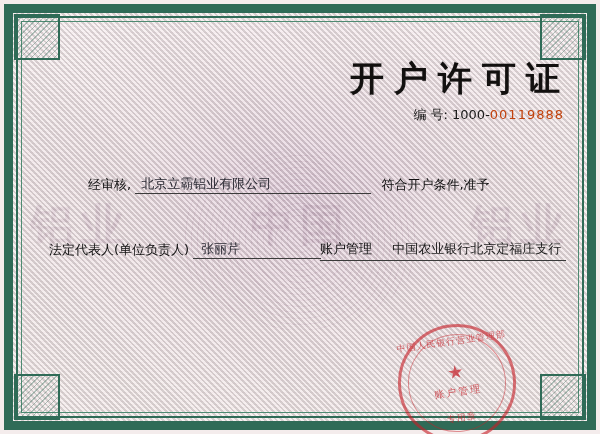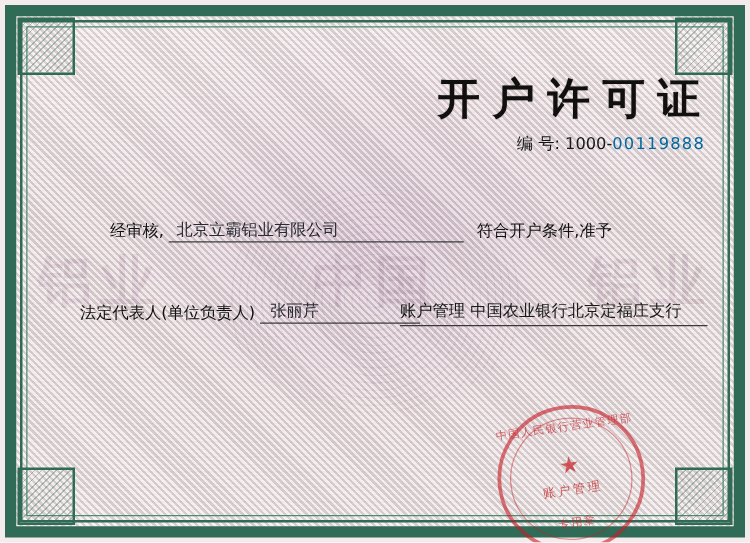--- a/index.html
+++ b/index.html
@@ -143,28 +143,28 @@
     font-family: "DejaVu Serif", serif;
     color: #2a2a33;
   }
 
   
   #row-approval { left: 22px; top: 78px; }
   #row-approval .rule { width: 200px; text-align: left; padding-left: 4px; }
 
   
   #row-number { right: 6px; top: 78px; }
-  .num-red { color: #0369a1; letter-spacing: 1px; }
+  .num-red { color: #c2410c; letter-spacing: 1px; }
 
   
   #row-para1 { left: 58px; top: 122px; margin-top: 25px; }
   #row-para2 { left: 22px; top: 158px; }
 
   
-  #row-rep { left: 34px; top: 212px; }
+  #row-rep { left: 19px; top: 212px; }
   
   #row-bank { left: 290px; top: 212px; }
 
   
   #row-acct { left: 22px; top: 260px; }
 
   .fill-line {
     position: absolute;
     border-bottom: 1px solid #3a3a3a;
   }
@@ -280,21 +280,21 @@
 
     <div class="row" id="row-rep">
       <span class="label">法定代表人(单位负责人)</span>
       <span class="rule" style="width:120px; padding-left:8px;">
         <span class="handwrite">张丽芹</span>
       </span>
     </div>
 
     <div class="row" id="row-bank">
       <span class="label">账户管理</span>
-      <span class="value" style="margin-left:0;">中国农业银行北京定福庄支行</span>
+      <span class="value" style="margin-left:16px;">中国农业银行北京定福庄支行</span>
     </div>
     <div class="fill-line" style="left:290px; top:232px; width:246px;"></div>
 
 
 
     <div class="seal">
       <div class="seal-inner"></div>
       <div class="seal-top-text">中国人民银行营业管理部</div>
       <div class="seal-star">★</div>
       <div class="seal-center-text">账户管理</div>

